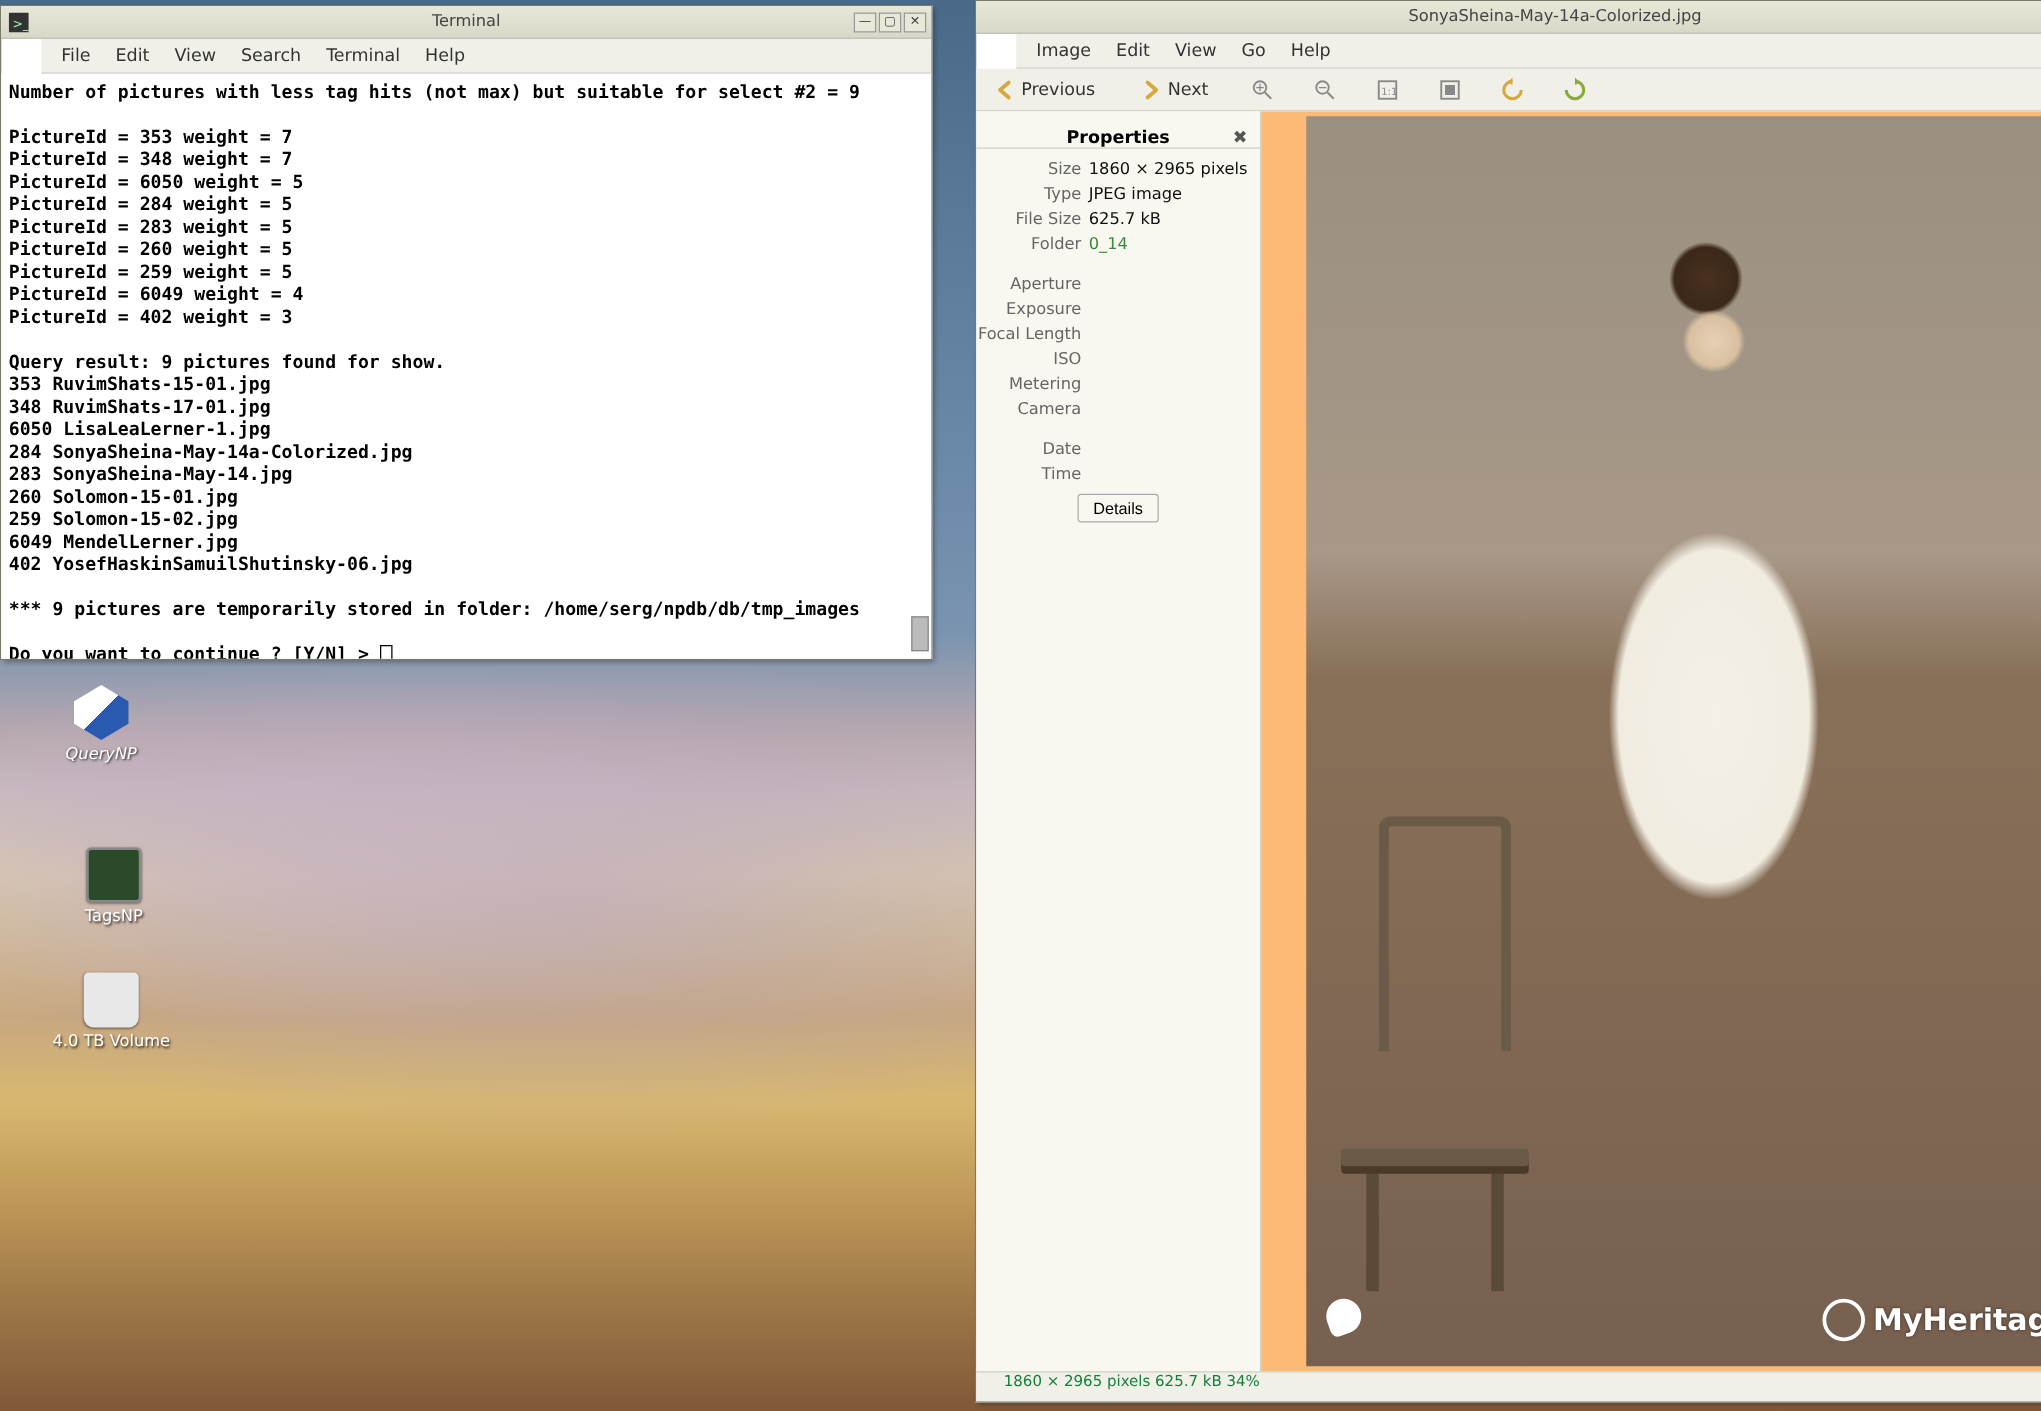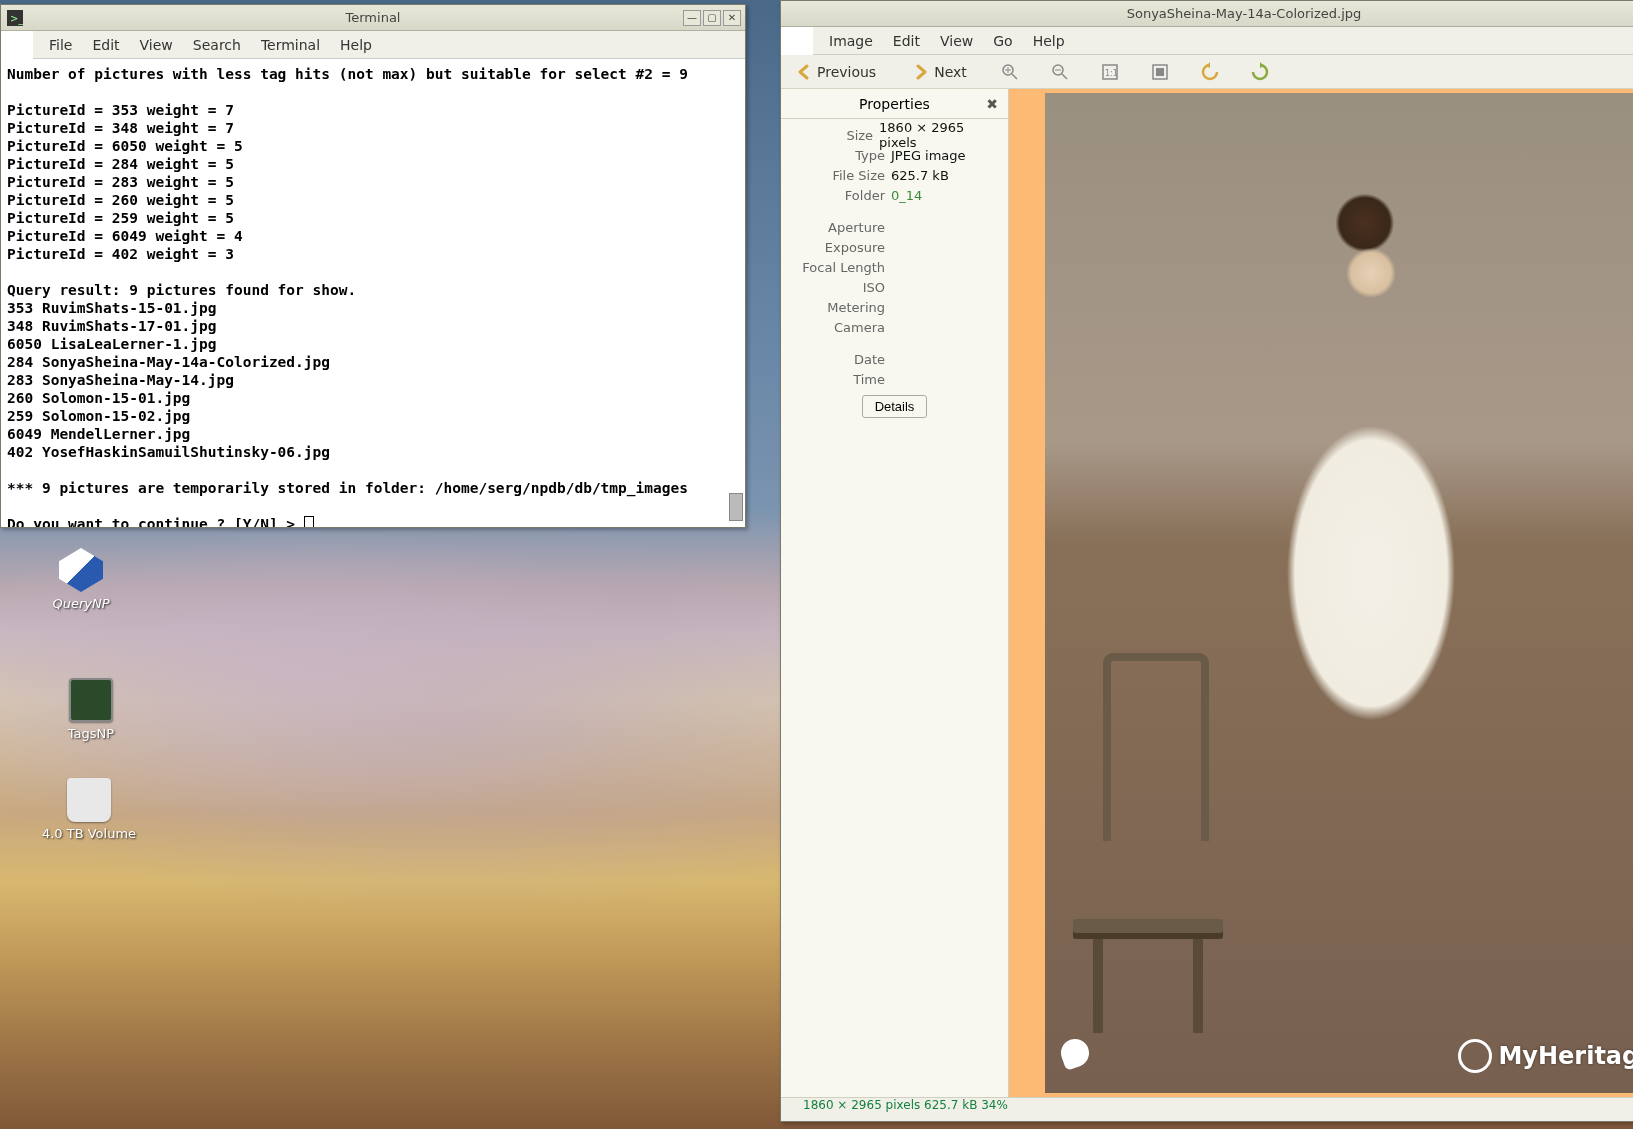--- a/index.html
+++ b/index.html
@@ -50,23 +50,23 @@
 .cursor-box { display:inline-block; width:10px; height:16px; border:1px solid #000; vertical-align: text-bottom; }
 
 
 #viewer { left: 780px; top: 0; width: 928px; height: 1122px; }
 .toolbar { height: 34px; background: #f0f0e8; border-bottom: 1px solid #d4d4c4; display: flex; align-items: center; padding: 0 8px; gap: 24px; }
 .tool-btn { display: flex; align-items: center; gap: 4px; padding: 3px 6px; cursor: pointer; font-size: 14px; color: #333; border-radius: 3px; }
 .tool-icon-btn { width: 26px; height: 26px; display: flex; align-items: center; justify-content: center; cursor: pointer; border-radius: 3px; }
 .arrow-prev, .arrow-next { width: 18px; height: 18px; }
 .viewer-main { flex: 1; display: flex; overflow: hidden; }
 .props-panel { width: 228px; background: #f8f8f0; border-right: 1px solid #d0d0c0; display: flex; flex-direction: column; }
-.props-header { height: 30px; display: flex; align-items: center; justify-content: center; font-weight: normal; font-size: 14px; border-bottom: 1px solid #d0d0c0; position: relative; }
+.props-header { height: 30px; display: flex; align-items: flex-end; justify-content: center; font-weight: bold; font-size: 14px; border-bottom: 1px solid #d0d0c0; position: relative; }
 .props-close { position: absolute; right: 10px; cursor: pointer; font-size: 14px; color: #555; }
-.props-rows { padding: 6px 20px; font-size: 13px; }
+.props-rows { padding: 6px 0; font-size: 13px; }
 .prow { display: flex; height: 20px; align-items: center; }
 .plabel { width: 90px; text-align: right; color: #666; padding-right: 6px; }
 .pval { color: #111; }
 .pval.link { color: #3a8a3a; cursor: pointer; }
 .details-btn { margin: 6px auto; display: block; padding: 3px 12px; background: #f8f8f0; border: 1px solid #aaa; cursor: pointer; font-size: 13px; border-radius: 3px; }
 .image-area { flex: 1; background: #fdba74; position: relative; display:flex; align-items:center; justify-content:center; }
 .photo {
   width: 627px; height: 1000px;
   background:
     radial-gradient(ellipse 200px 350px at 52% 48%, #f4f0e8 0%, #f0ece0 38%, transparent 42%),

